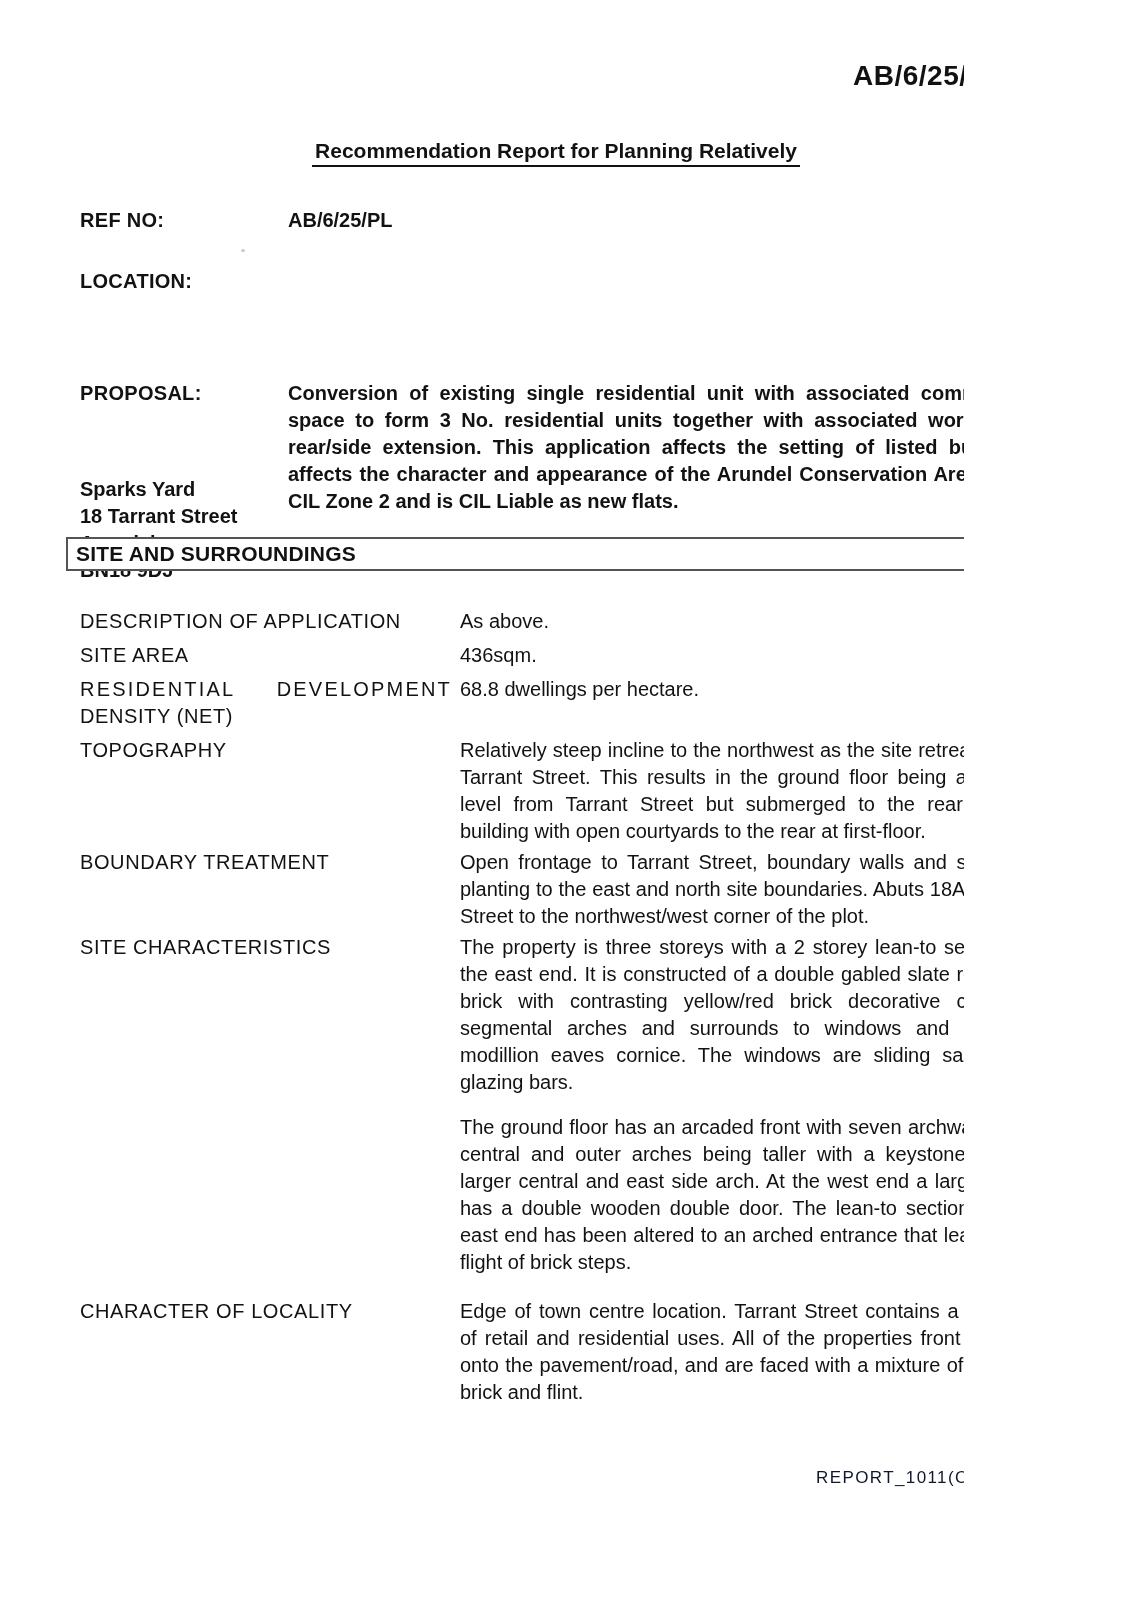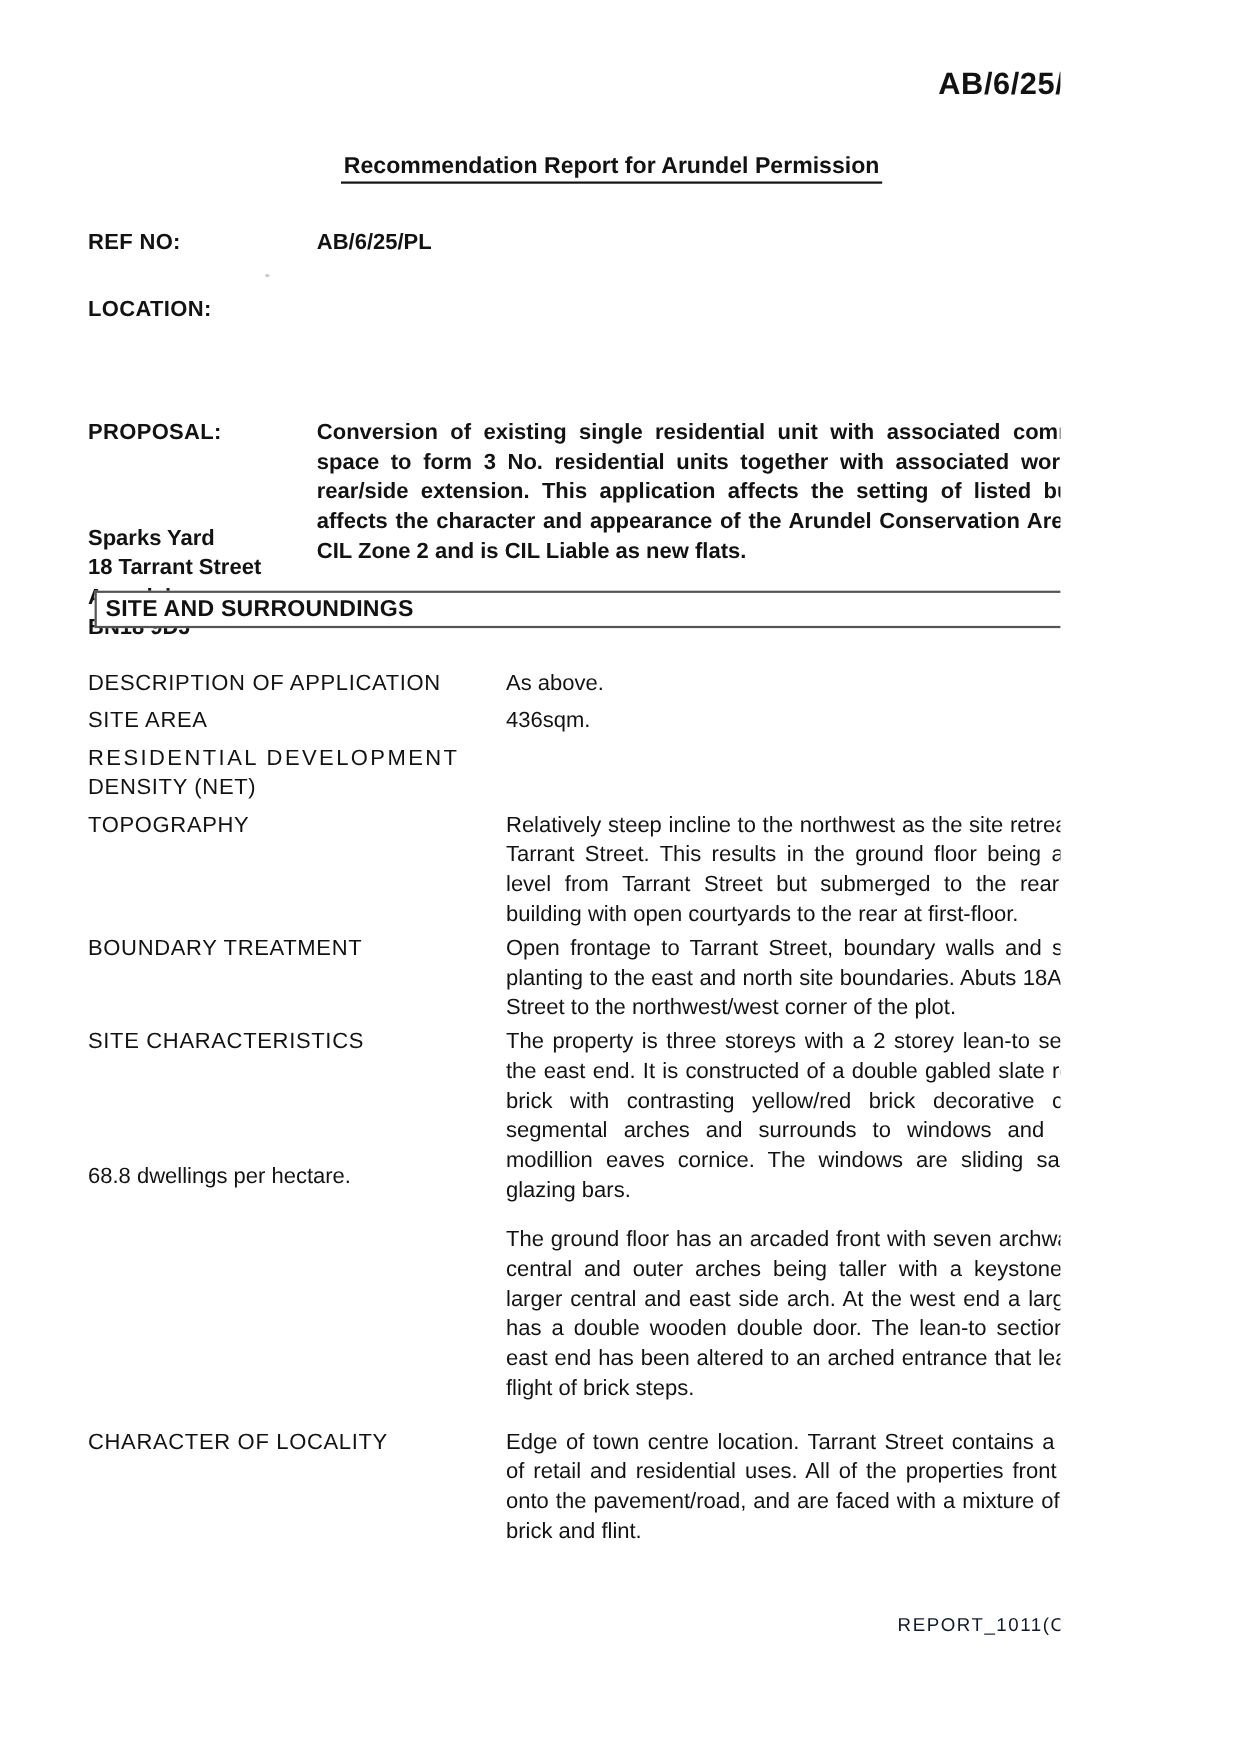--- a/index.html
+++ b/index.html
@@ -88,21 +88,20 @@
     position: absolute;
     top: 537px;
     left: 66px;
     width: 968px;
     height: 30px;
     border: 2px solid #545454;
     display: flex;
     align-items: center;
     padding-left: 8px;
     background: #ffffff;
-    margin-left: 20px;
   }
   .section-heading {
     font-size: 21px;
     font-weight: bold;
     letter-spacing: 0.2px;
   }
 
   
   .srow {
     position: absolute;
@@ -130,21 +129,21 @@
     text-align: justify;
     text-align-last: justify;
     letter-spacing: 2.2px;
     line-height: 27px;
   }
   .plain-line { line-height: 27px; }
   .para2 { margin-top: 18px; }
 
   .row-description { top: 608px; }
   .row-sitearea    { top: 642px; }
-  .row-density     { top: 676px; flex-direction: column; }
+  .row-density     { top: 676px; }
   .row-topography  { top: 737px; }
   .row-boundary    { top: 849px; }
   .row-sitechar    { top: 934px; }
   .row-locality    { top: 1298px; }
 
   
   .watermark {
     position: absolute;
     top: 1468px;
     left: 816px;
@@ -163,21 +162,21 @@
   }
 </style>
 </head>
 <body>
 
 <div class="page">
 
   <div class="corner-ref">AB/6/25/PL</div>
 
   <div class="title-wrap">
-    <span class="title">Recommendation Report for Arundel Permission</span>
+    <span class="title">Recommendation Report for Planning Relatively</span>
   </div>
 
   <div class="hrow row-ref">
     <div class="hlabel">REF NO:</div>
     <div class="hvalue">AB/6/25/PL</div>
   </div>
 
   <div class="artifact-dot"></div>
 
   <div class="hrow row-location">

